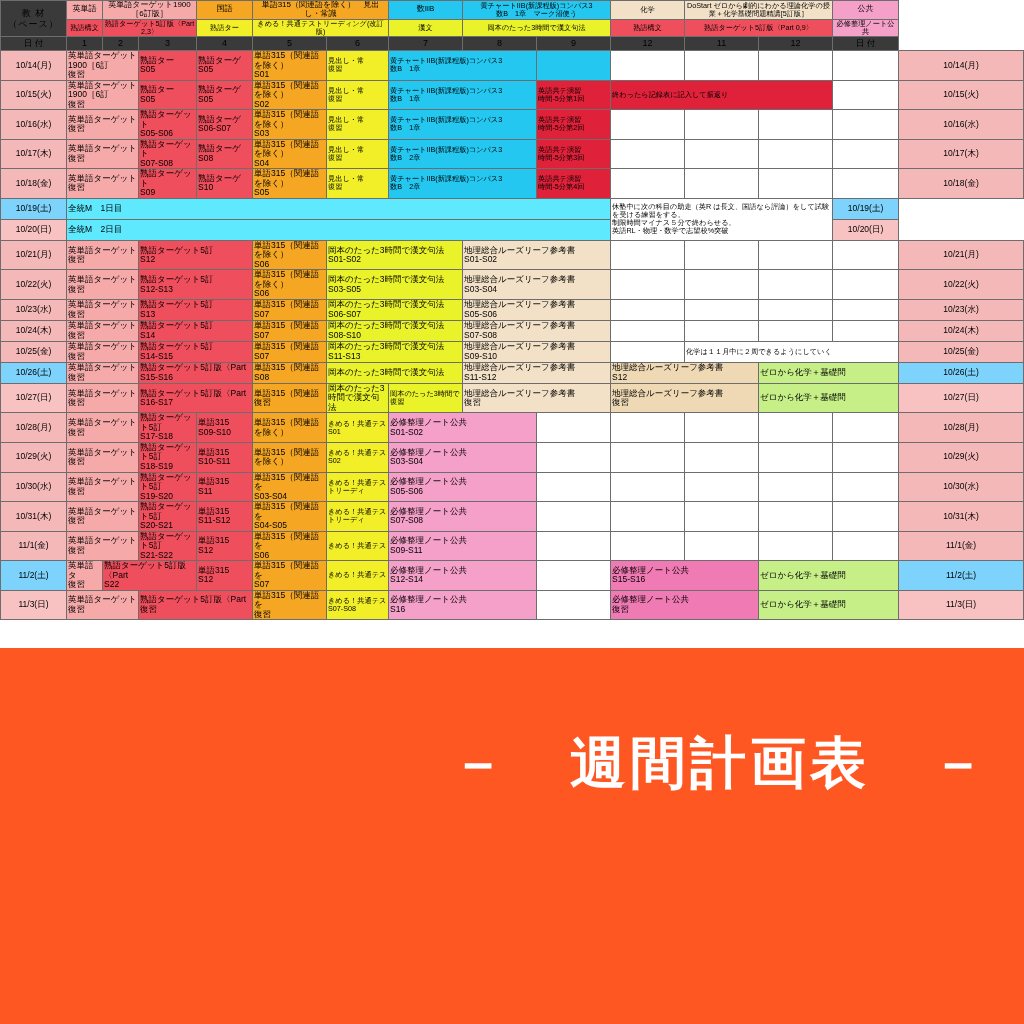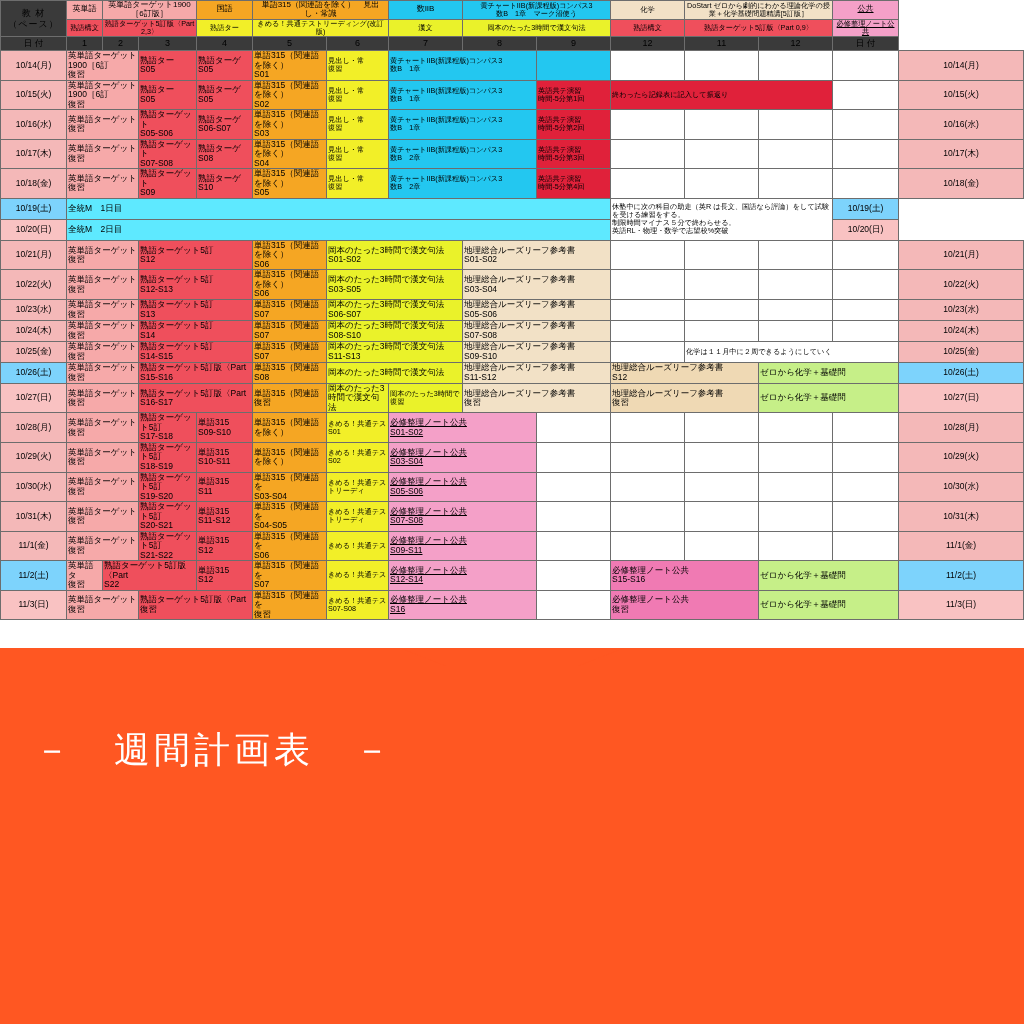--- a/index.html
+++ b/index.html
@@ -52,43 +52,43 @@
   .bg-red2  { background:#ef4f5c; }
   .bg-crim  { background:#e0213a; color:#fff; }
   .bg-org   { background:#f5a623; }
   .bg-yel   { background:#f2ef28; }
   .bg-yel2  { background:#eaf22a; }
   .bg-cyan  { background:#23c7f0; }
   .bg-cyanl { background:#5ee9ff; }
   .bg-beige { background:#f2e1c6; }
   .bg-beige2{ background:#efd9b4; }
   .bg-green { background:#c6ef88; }
-  .bg-mag   { background:#f4a0c8;text-decoration:underline; }
+  .bg-mag   { background:#f4a0c8; }
   .bg-mag2  { background:#f07ab3; }
   .bg-white { background:#ffffff; }
 
   .fs7 { font-size:7.2px; }
 
   
   .arrow-wrap {
     position:absolute; left:0; top:648px; width:1024px; height:50px;
     overflow:hidden; pointer-events:none;
   }
   .arrow-wrap svg { display:block; }
 
   
   .promo {
     position:absolute; left:0; top:666px; width:1024px; height:358px;
     background:#ff5722; color:#fff;
     padding:24px 34px 0 34px;
   }
   .promo-title {
-    text-align:left;
-    font-size:36px;
-    font-weight:normal;
+    text-align:right;
+    font-size:56px;
+    font-weight:bold;
     letter-spacing:4px;
     margin:36px 0 18px 0;
     white-space:pre;
   }
   .promo-body {
     font-size:41px;
     font-weight:bold;
     line-height:1.32;
     letter-spacing:0px;
     text-align:left;

